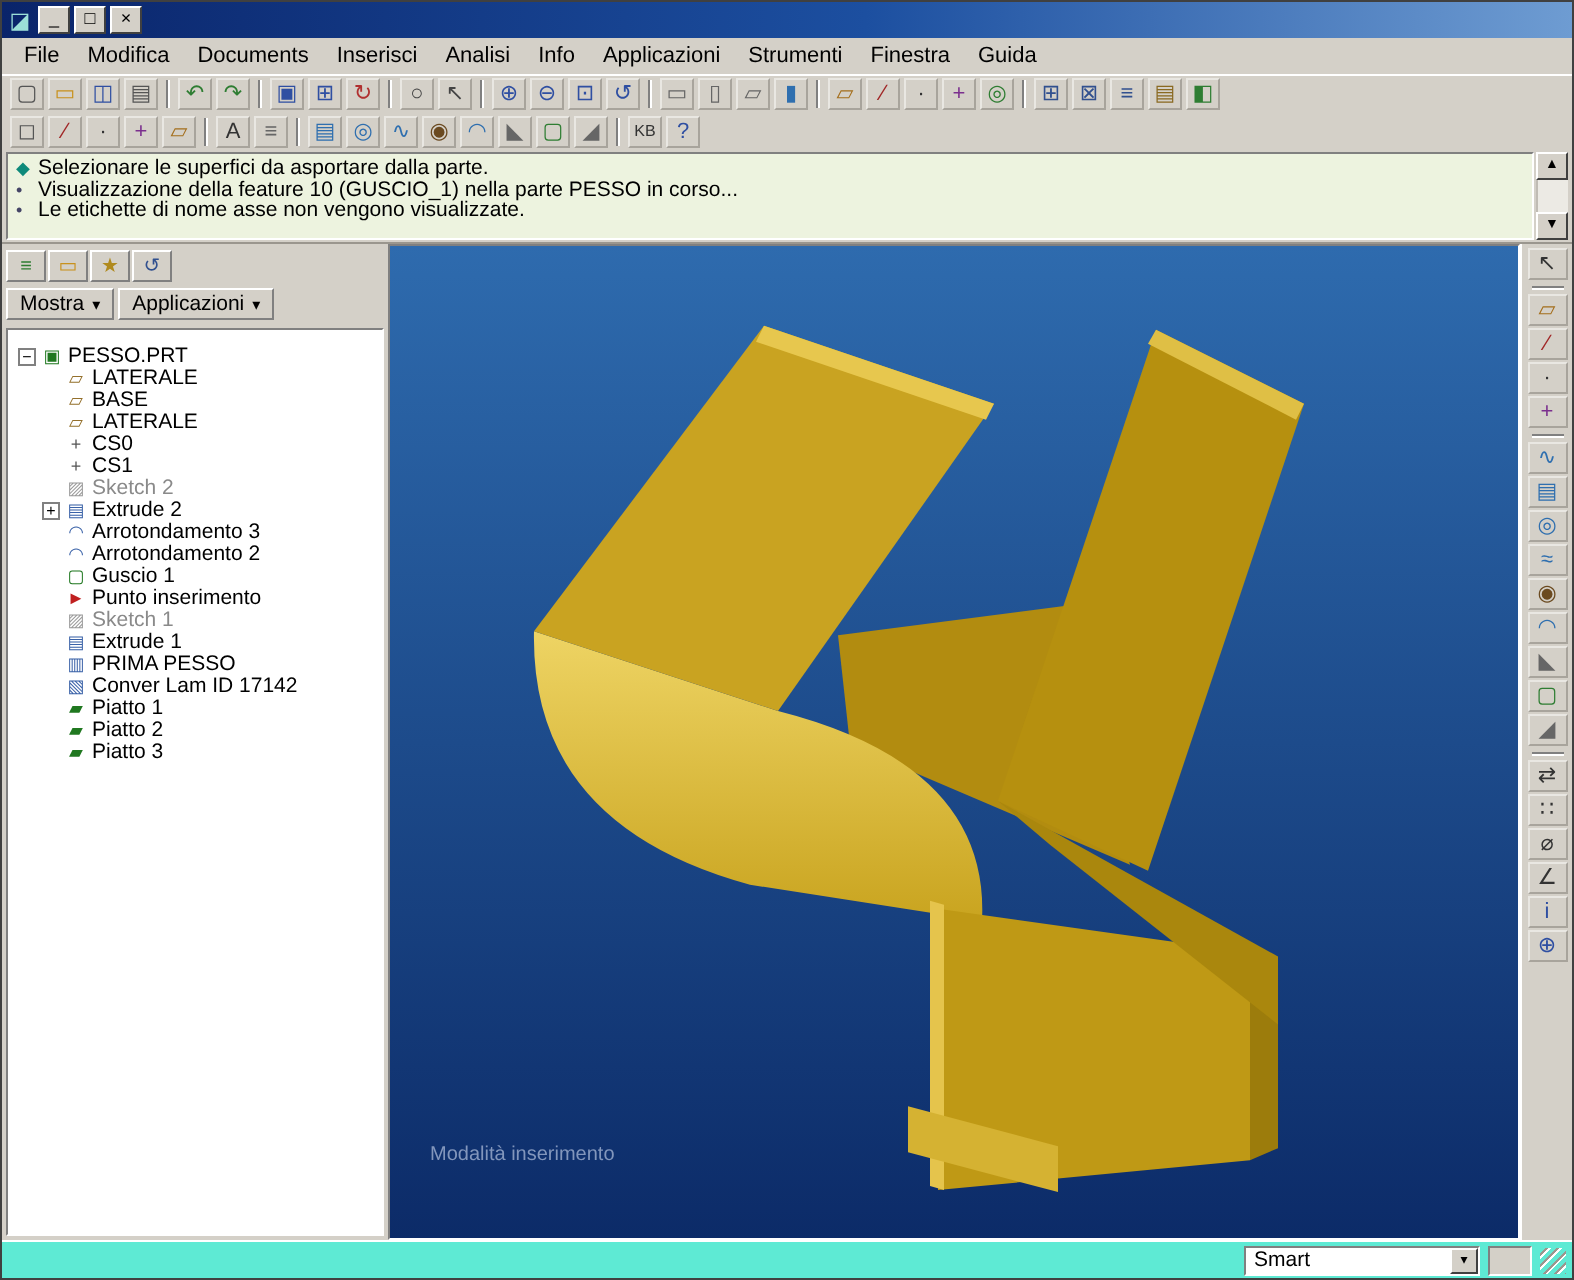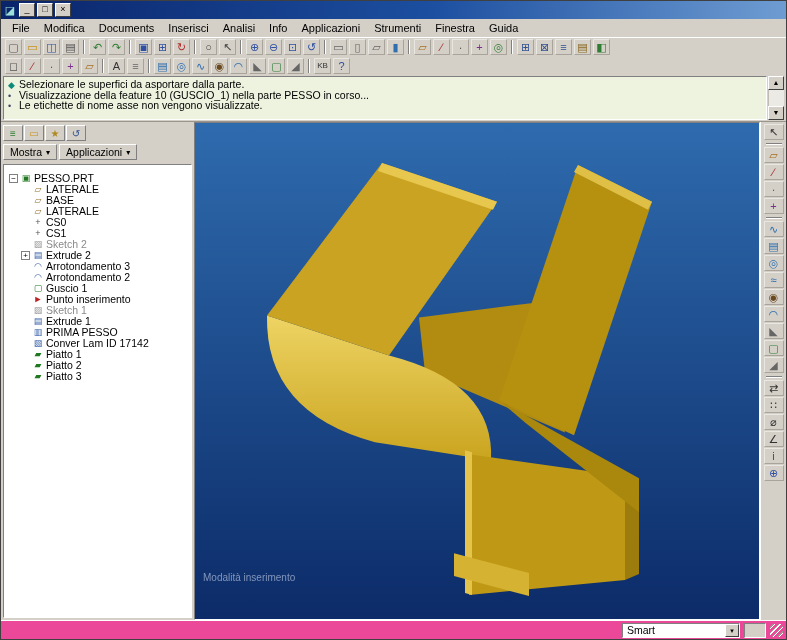--- a/index.html
+++ b/index.html
@@ -51,28 +51,28 @@
     overflow:hidden;padding:8px 0 0 3px;}
   .tree-row{height:11px;line-height:11px;font-size:10.5px;display:flex;align-items:center;white-space:nowrap;}
   .tree-toggle{width:9px;height:9px;min-width:9px;font-size:8px;line-height:7px;text-align:center;
     border:1px solid #808080;background:#fff;margin-right:2px;}
   .tree-toggle.empty{border:none;background:transparent;}
   .tree-icon{width:12px;min-width:12px;font-size:9px;text-align:center;margin-right:2px;}
   .tree-label.grayed{color:#8a8a8a;}
   
   .viewport{flex:1;position:relative;border:1px solid;border-color:#808080 #fff #fff #808080;overflow:hidden;}
   .viewport svg{position:absolute;left:0;top:0;width:100%;height:100%;}
-  .mode-label{position:absolute;left:8px;bottom:36px;color:#8296BC;font-size:10px;}
+  .mode-label{position:absolute;left:20px;bottom:36px;color:#8296BC;font-size:10px;}
   
   .right-toolbar{width:26px;background:#D4D0C8;display:flex;flex-direction:column;align-items:center;
     padding-top:2px;border-left:1px solid #fff;}
   .right-toolbar .tb-btn{margin:0 0 1px 0;width:20px;}
   .vsep{height:2px;width:16px;border-top:1px solid #808080;border-bottom:1px solid #fff;margin:2px 0;}
   
-  .statusbar{height:19px;display:flex;align-items:center;padding:1px 3px;gap:4px;background:#ec4899;
+  .statusbar{height:19px;display:flex;align-items:center;padding:1px 3px;gap:4px;background:#5eead4;
     border-top:1px solid #fff;}
   .status-spacer{flex:1;}
   .combo{width:118px;height:15px;background:#fff;border:1px solid;border-color:#808080 #fff #fff #808080;
     display:flex;align-items:center;font-size:10.5px;padding-left:4px;}
   .combo-arrow{margin-left:auto;width:14px;height:13px;background:#D4D0C8;border:1px solid;
     border-color:#fff #404040 #404040 #fff;font-size:7px;text-align:center;line-height:11px;}
   .status-box{width:22px;height:15px;border:1px solid;border-color:#808080 #fff #fff #808080;background:#D4D0C8;}
   .resize-grip{width:13px;height:13px;
     background:repeating-linear-gradient(135deg,transparent 0 2px,#9a968e 2px 3px,#fff 3px 4px);}
 </style>

